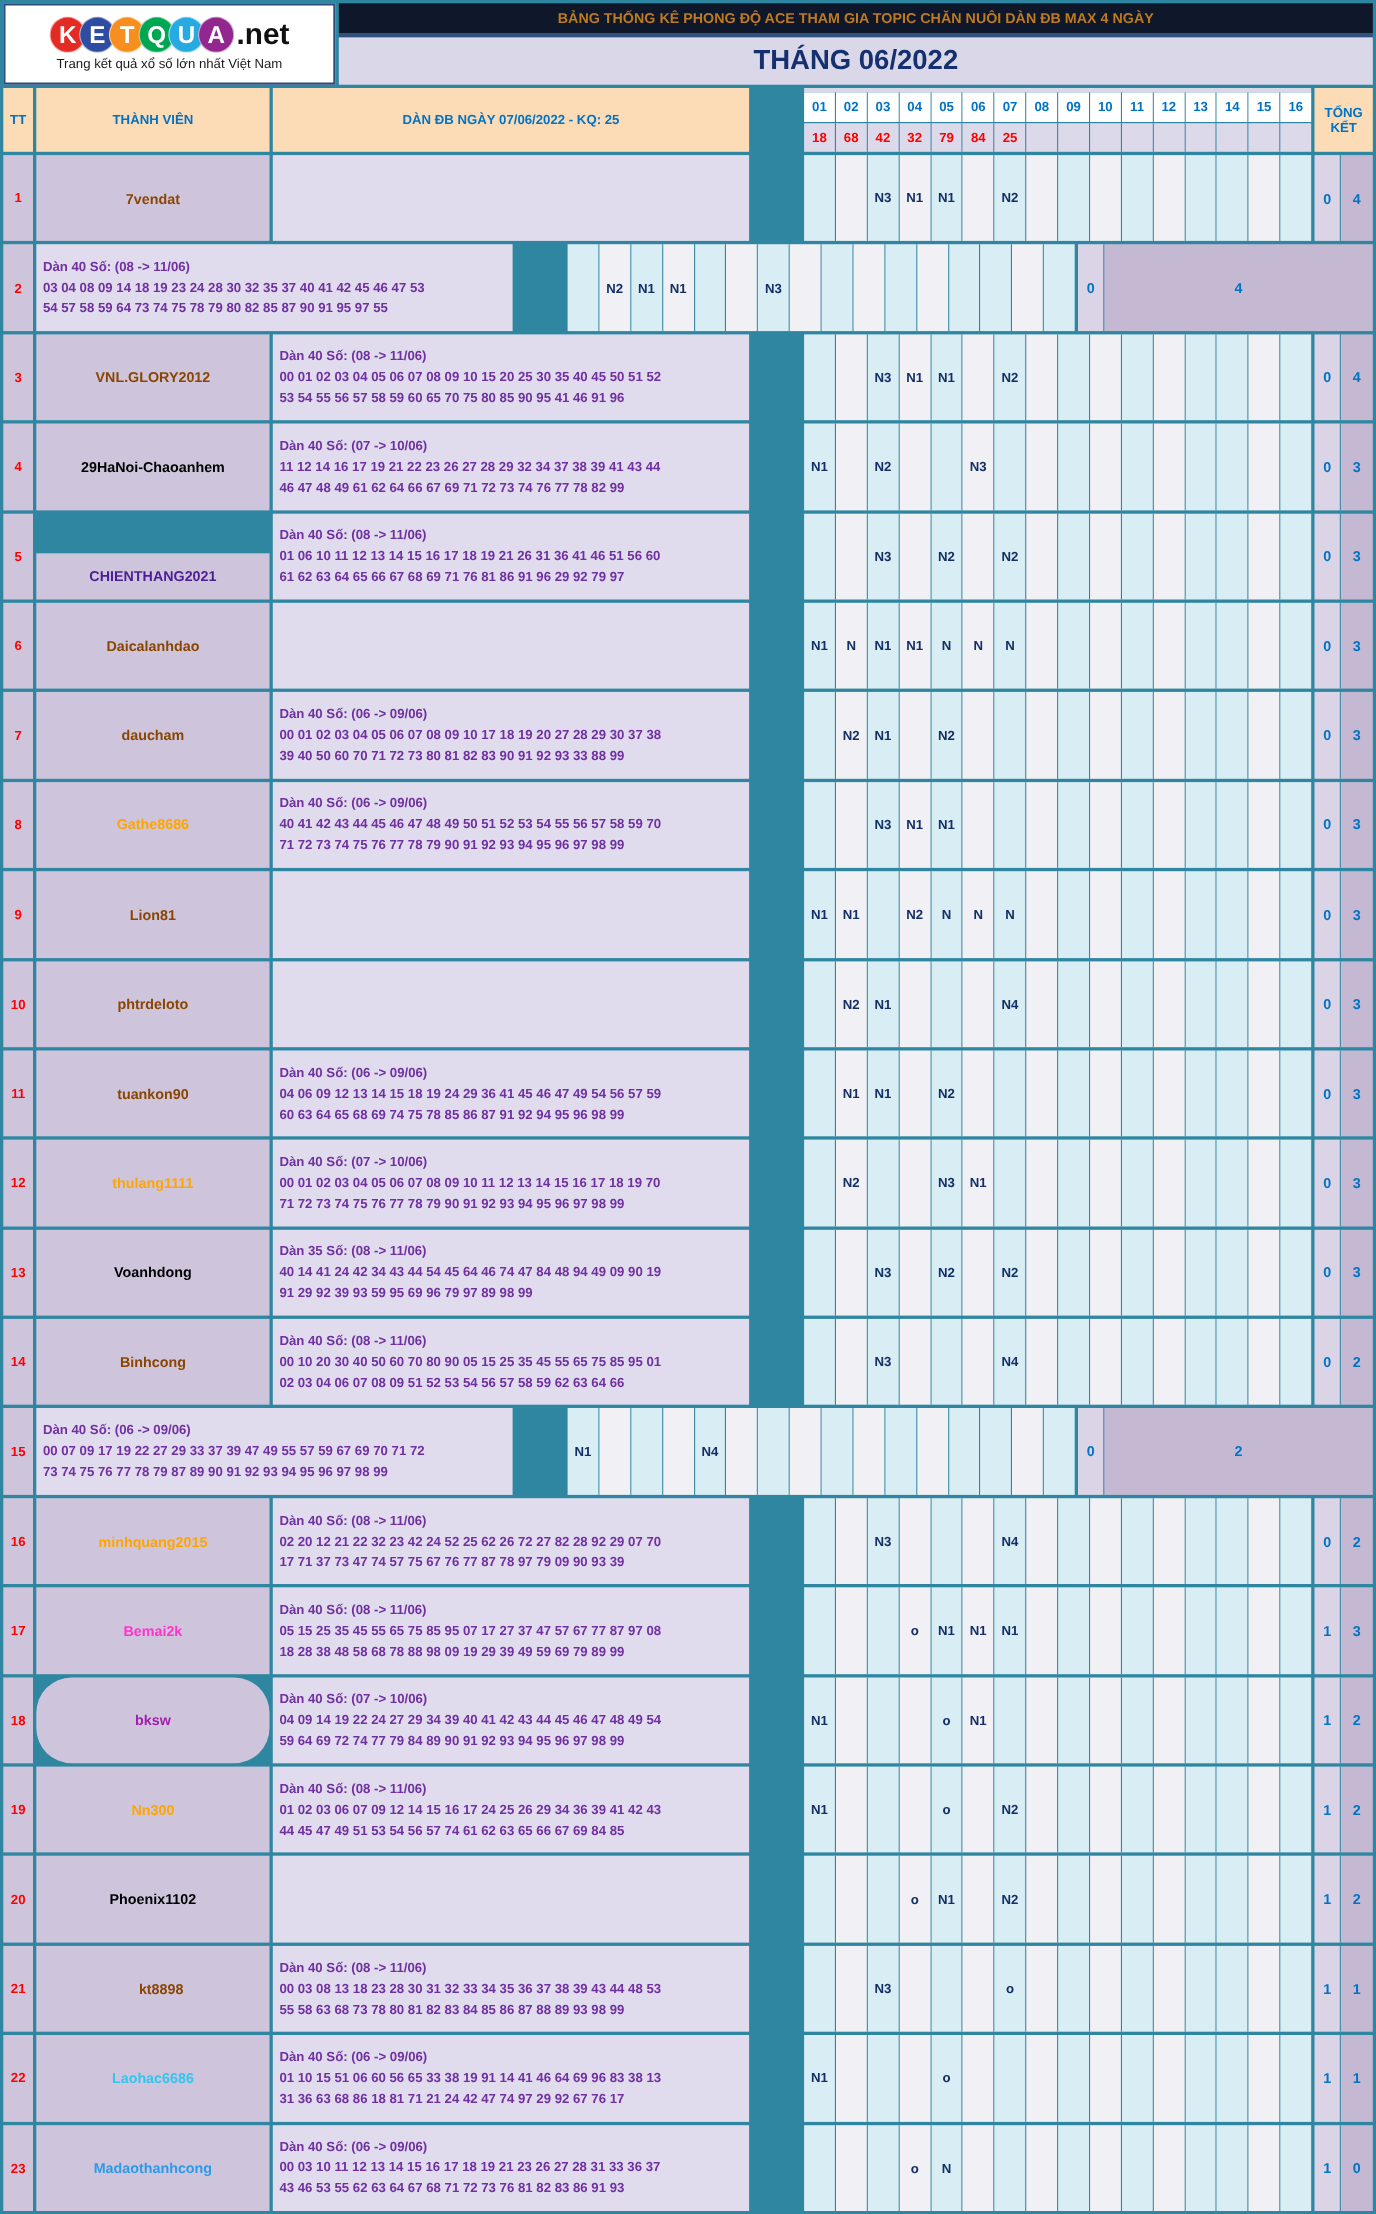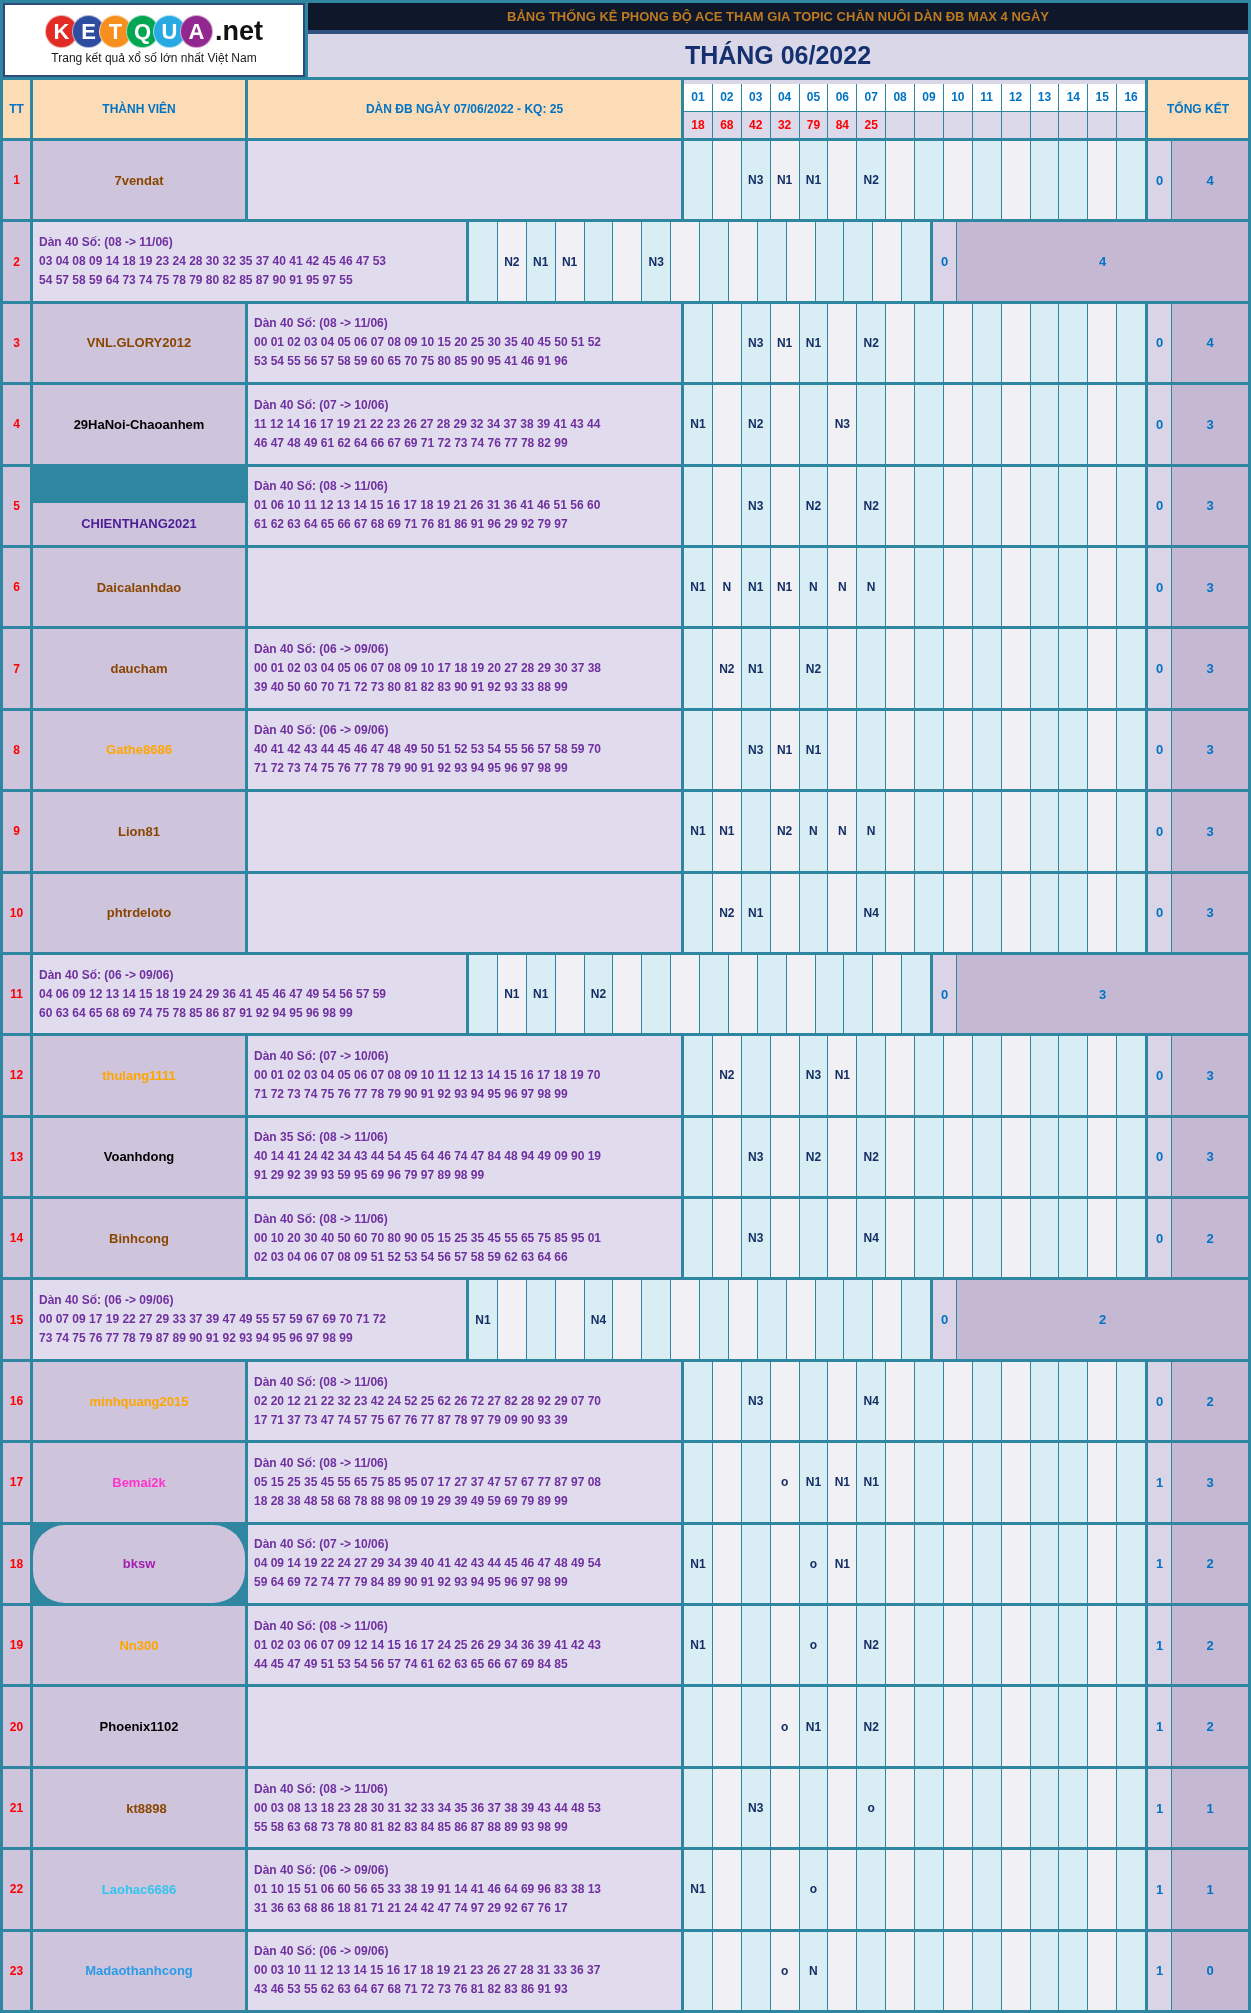--- a/index.html
+++ b/index.html
@@ -39,21 +39,21 @@
   .banner-month{
     flex:1; background:#dad7e9; color:#15306e;
     font-weight:bold; font-size:25px;
     display:flex; align-items:center; justify-content:center;
   }
 
   
   .w-tt{ width:27px; flex:0 0 auto; }
   .w-member{ width:212px; flex:0 0 auto; }
   .w-dan{ width:433px; flex:0 0 auto; }
-  .w-days{ width:461px; flex:0 0 auto; }
+  .w-days{ width:461px; flex:0 0 auto;margin-left:47px; }
   .w-tk{ flex:1; }
 
   
   .colheader{ height:58px; display:flex; gap:3px; flex:0 0 auto; }
   .peach{
     background:#fcdcb6; color:#0073c4; font-weight:bold; font-size:12px;
     display:flex; align-items:center; justify-content:center; text-align:center;
   }
   .ch-days{ display:flex; flex-direction:column; }
   .ch-days-strip{ height:4px; background:#dad7e9; }
@@ -471,20 +471,21 @@
           <div class="c-day sw"></div>
           <div class="c-day sc"></div>
         </div>
         <div class="c-tkwrap w-tk">
           <div class="c-tk1">0</div>
           <div class="c-tk2">3</div>
         </div>
       </div>
       <div class="row">
         <div class="c-tt w-tt">11</div>
+        <div class="c-member w-member" style="color: rgb(138, 69, 0);">tuankon90</div>
         <div class="c-dan w-dan">
           <div>Dàn 40 Số: (06 -&gt; 09/06)</div>
           <div>04 06 09 12 13 14 15 18 19 24 29 36 41 45 46 47 49 54 56 57 59</div>
           <div>60 63 64 65 68 69 74 75 78 85 86 87 91 92 94 95 96 98 99</div>
         </div>
         <div class="c-days w-days">
           <div class="c-day sc"></div>
           <div class="c-day sw">N1</div>
           <div class="c-day sc">N1</div>
           <div class="c-day sw"></div>

